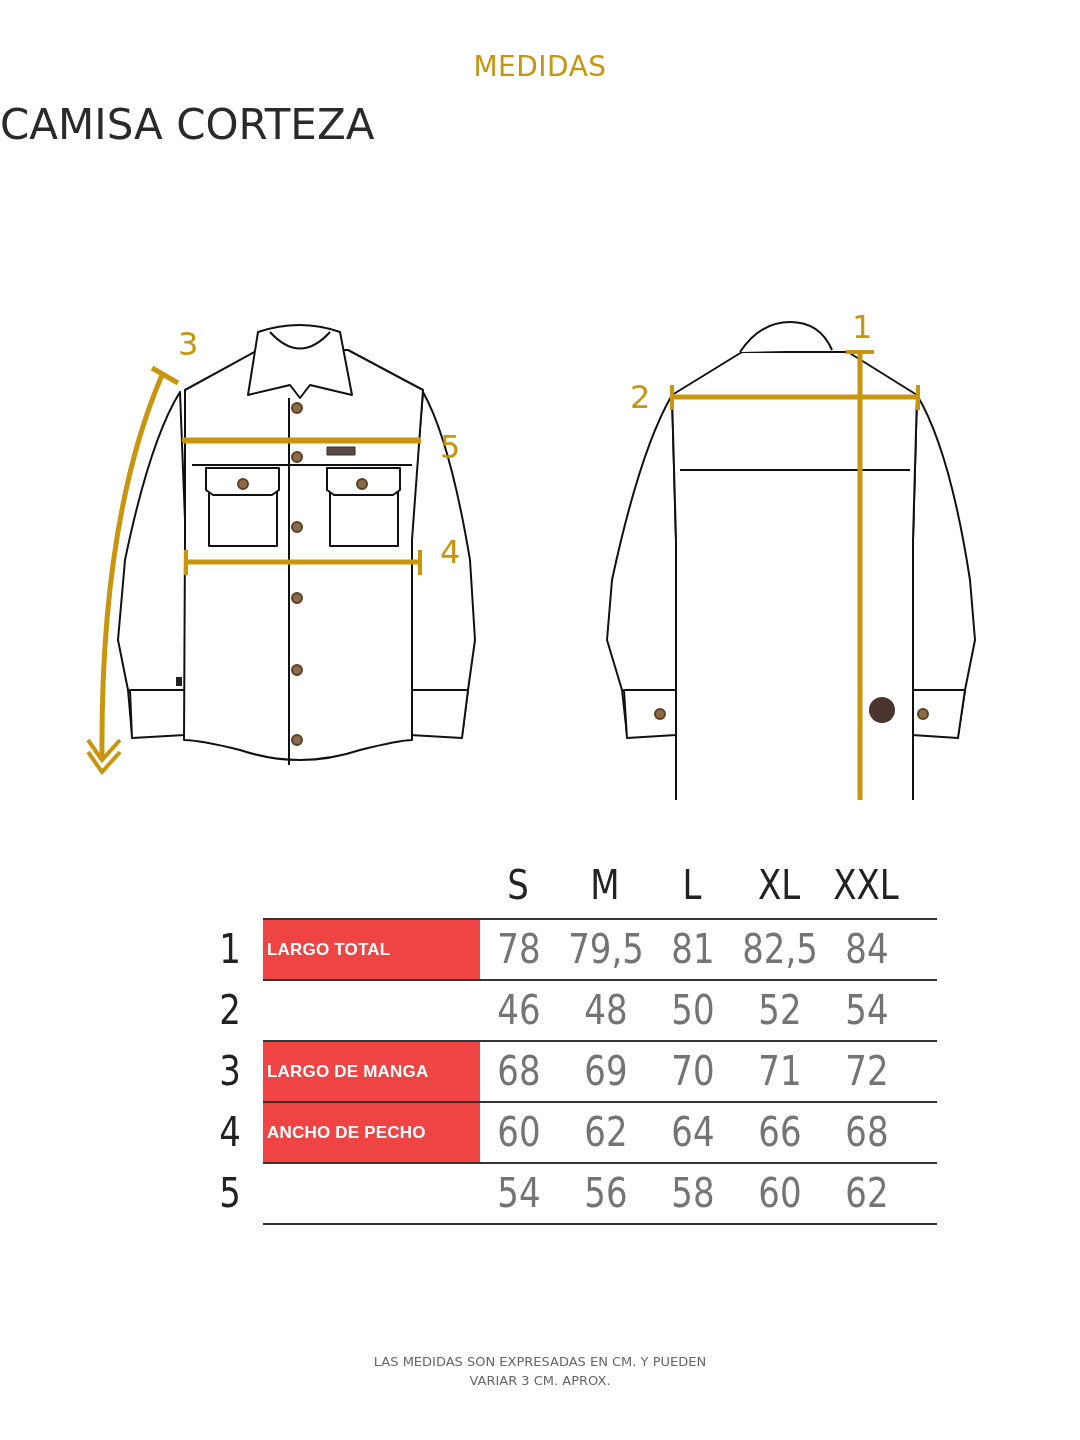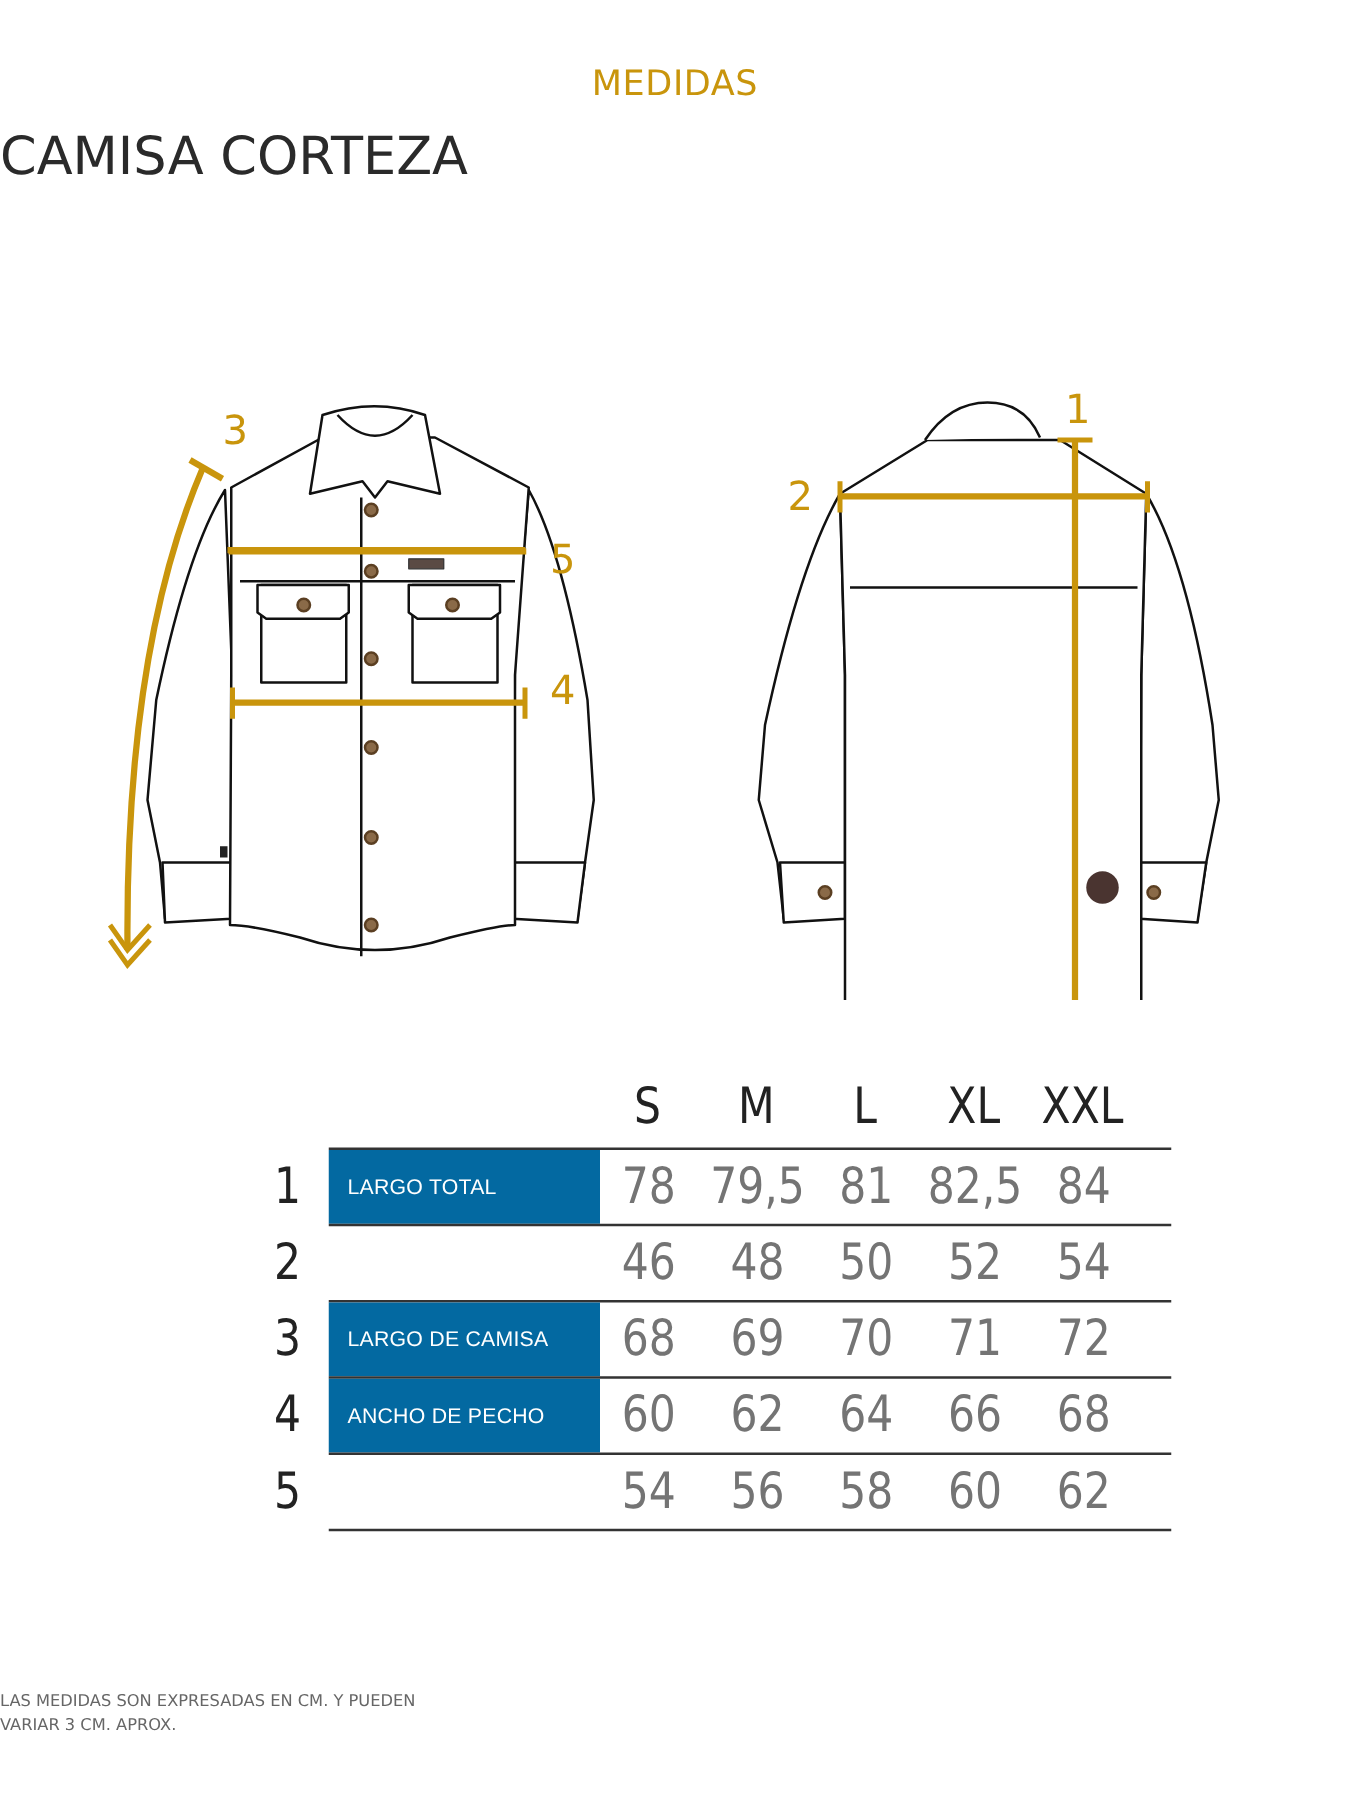--- a/index.html
+++ b/index.html
@@ -14,27 +14,27 @@
 
   .size-header { position:absolute; top:862px; left:0; width:1080px; height:50px; }
   .size-header span { position:absolute; top:0; width:80px; text-align:center;
                       font-family:"DejaVu Sans", sans-serif; font-size:40px; color:#222; transform:scaleX(0.85); }
 
   .table { position:absolute; left:263px; top:918px; width:674px; }
   .row { position:relative; height:59px; border-top:2px solid #333; }
   .row:last-child { border-bottom:2px solid #333; }
   .row .idx { position:absolute; left:-50px; top:6px; width:34px; text-align:center;
               font-family:"DejaVu Sans", sans-serif; font-size:40px; color:#222; transform:scaleX(0.85); }
-  .row .lbl { position:absolute; left:0; top:0; width:217px; height:100%; background:#0369a1;
-              color:#fff; font-weight:normal; font-size:17px; display:flex; align-items:center;
-              padding-left:15px; box-sizing:border-box; white-space:nowrap; letter-spacing:0.2px; }
+  .row .lbl { position:absolute; left:0; top:0; width:217px; height:100%; background:#ef4444;
+              color:#fff; font-weight:bold; font-size:17px; display:flex; align-items:center;
+              padding-left:4px; box-sizing:border-box; white-space:nowrap; letter-spacing:0.2px; }
   .row .val { position:absolute; top:6px; width:90px; text-align:center;
               font-family:"DejaVu Sans", sans-serif; font-size:40px; color:#747474; transform:scaleX(0.85); }
 
-  .footnote { position:absolute; top:1352px; left:0; width:1080px; 
+  .footnote { position:absolute; top:1352px; left:0; width:1080px; text-align:center;
               font-family:"DejaVu Sans", sans-serif; font-size:13px; color:#666; line-height:19px; }
 </style>
 </head>
 <body>
 
 <div class="subtitle">MEDIDAS</div>
 <div class="title">CAMISA CORTEZA</div>
 
 <svg class="drawing" width="1080" height="800" viewBox="0 0 1080 800">
 
@@ -163,21 +163,21 @@
   <div class="row">
     <span class="idx">2</span>
     <span class="val" style="left:211px">46</span>
     <span class="val" style="left:298px">48</span>
     <span class="val" style="left:385px">50</span>
     <span class="val" style="left:472px">52</span>
     <span class="val" style="left:559px">54</span>
   </div>
   <div class="row">
     <span class="idx">3</span>
-    <span class="lbl">LARGO DE CAMISA</span>
+    <span class="lbl">LARGO DE MANGA</span>
     <span class="val" style="left:211px">68</span>
     <span class="val" style="left:298px">69</span>
     <span class="val" style="left:385px">70</span>
     <span class="val" style="left:472px">71</span>
     <span class="val" style="left:559px">72</span>
   </div>
   <div class="row">
     <span class="idx">4</span>
     <span class="lbl">ANCHO DE PECHO</span>
     <span class="val" style="left:211px">60</span>

